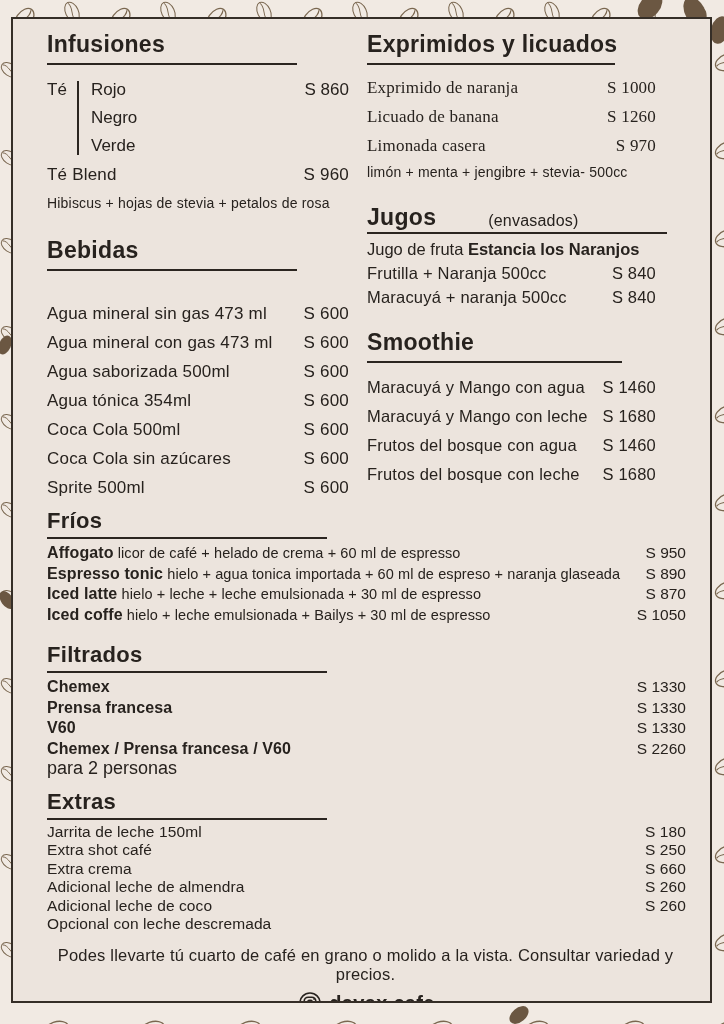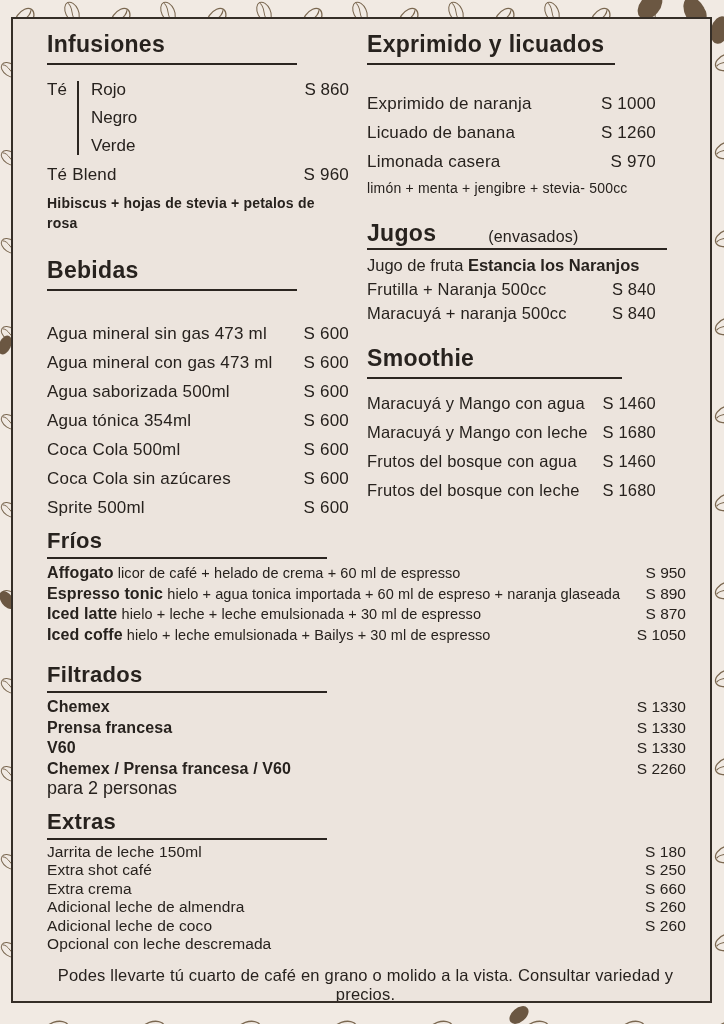--- a/index.html
+++ b/index.html
@@ -29,21 +29,21 @@
   .te-divider { width:2px; background:#2b2520; margin:5px 12px 5px 0; }
   .te-list { flex:1; }
   .te-list div { font-size:17px; line-height:28px; }
   .te-price { font-size:17px; line-height:28px; }
 
   .sec-bebidas { margin-top:24px; }
   .sec-bebidas .rows { margin-top:28px; }
 
   .col-right .row { padding-right:30px; }
   .col-right .note { padding-right:30px; }
-  .sec-exprimidos .rows { margin-top:24px; }
+  .sec-exprimidos .rows { margin-top:8px;font-family:Liberation Serif, serif; }
   .sec-jugos { margin-top:22px; }
   .jugos-title { display:flex; align-items:flex-end; gap:7px; }
   .jugos-sub { font-size:16px; font-weight:400; letter-spacing:.2px;margin-left:45px; }
   .sec-jugos .rule { margin-top:2px; }
   .jrow { font-size:16.5px; line-height:24px; }
   .jintro { font-size:16.5px; line-height:24px; margin-top:3px; }
   .jintro b { font-weight:700; }
   .sec-smoothie { margin-top:20px; }
   .sec-smoothie .rows { margin-top:10px; }
   .sec-smoothie .row { font-size:16.5px; }
@@ -119,21 +119,21 @@
               <div>Negro</div>
               <div>Verde</div>
             </div>
             <span class="te-price">S 860</span>
           </div>
 
           <div class="row">
             <span>Té Blend</span>
             <span class="price">S 960</span>
           </div>
-          <div class="note" style="margin-top:4px;font-weight:bold;">Hibiscus + hojas de stevia + petalos de rosa</div>
+          <div class="note" style="margin-top:4px;">Hibiscus + hojas de stevia + petalos de rosa</div>
         </section>
 
         <section class="sec-bebidas">
           <h2>Bebidas</h2>
           <div class="rule w250"></div>
           <div class="rows">
             <div class="row">
                 <span>Agua mineral sin gas 473 ml</span>
                 <span class="price">S 600</span>
               </div>
@@ -161,21 +161,21 @@
                 <span>Sprite 500ml</span>
                 <span class="price">S 600</span>
               </div>
           </div>
         </section>
       </div>
 
       <div class="col-right">
 
         <section class="sec-exprimidos">
-          <h2>Exprimido y licuados</h2>
+          <h2>Exprimidos y licuados</h2>
           <div class="rule w248"></div>
           <div class="rows">
             <div class="row">
                 <span>Exprimido de naranja</span>
                 <span class="price">S 1000</span>
               </div>
             <div class="row">
                 <span>Licuado de banana</span>
                 <span class="price">S 1260</span>
               </div>

